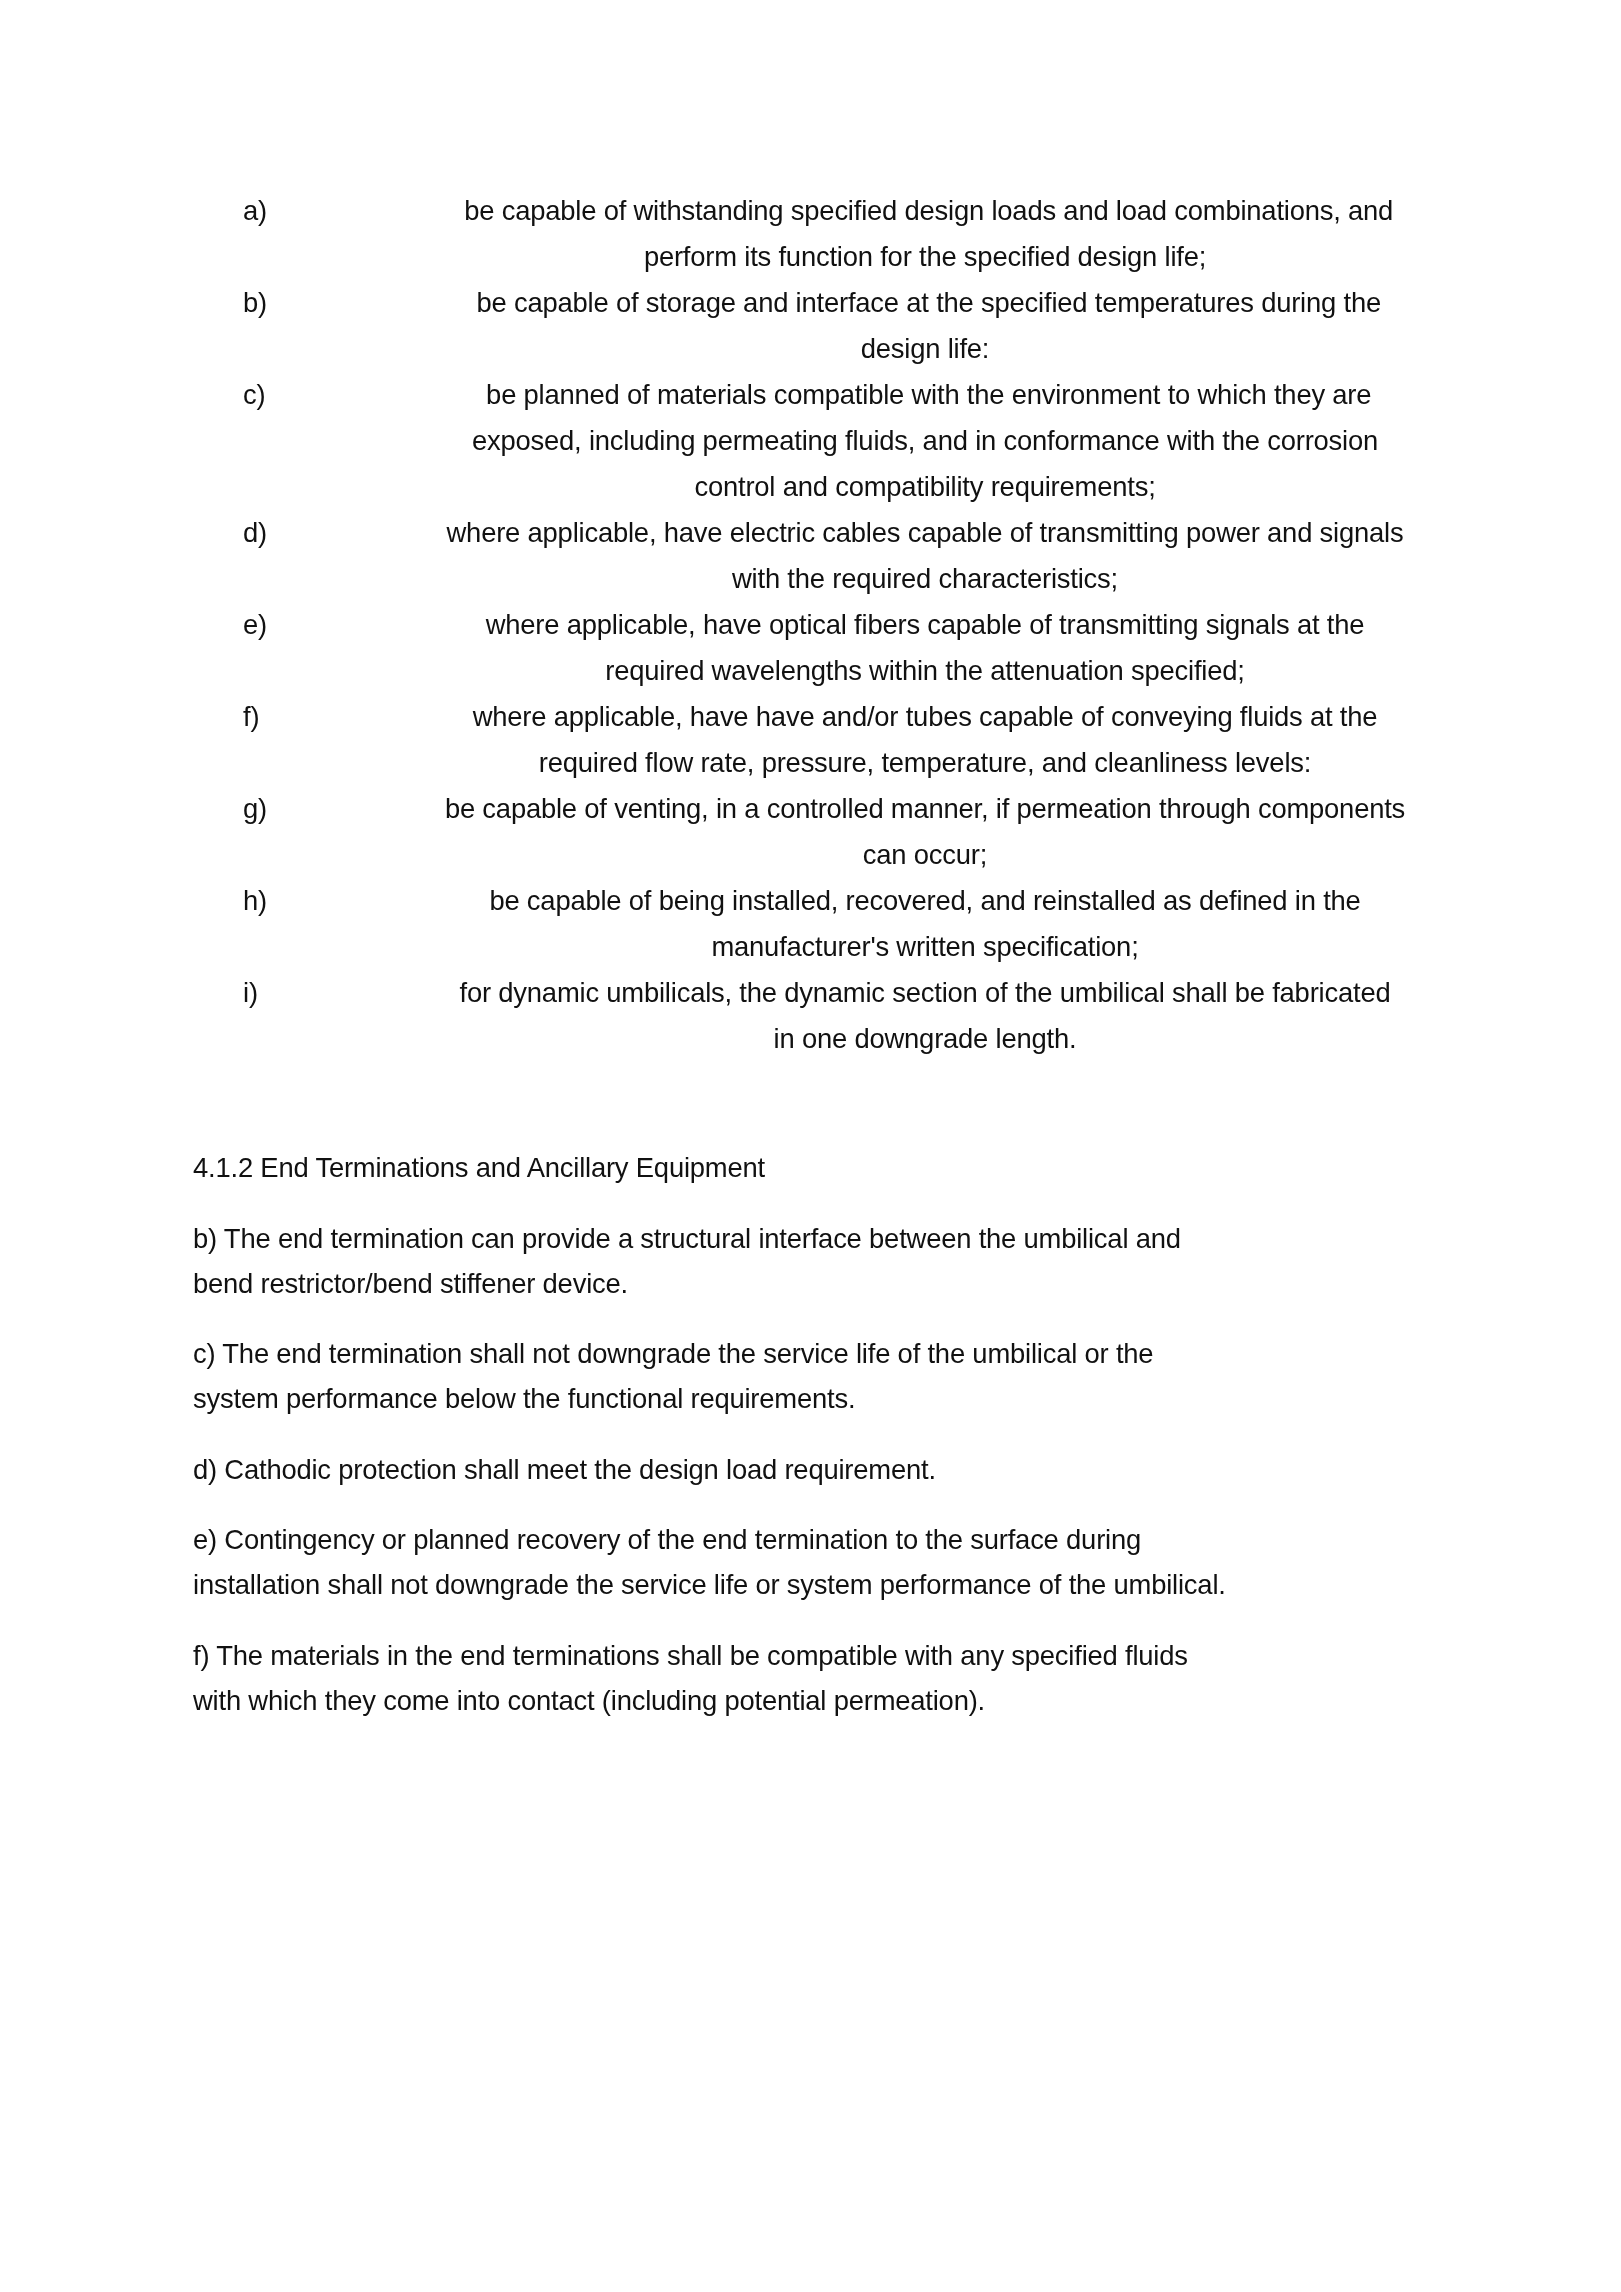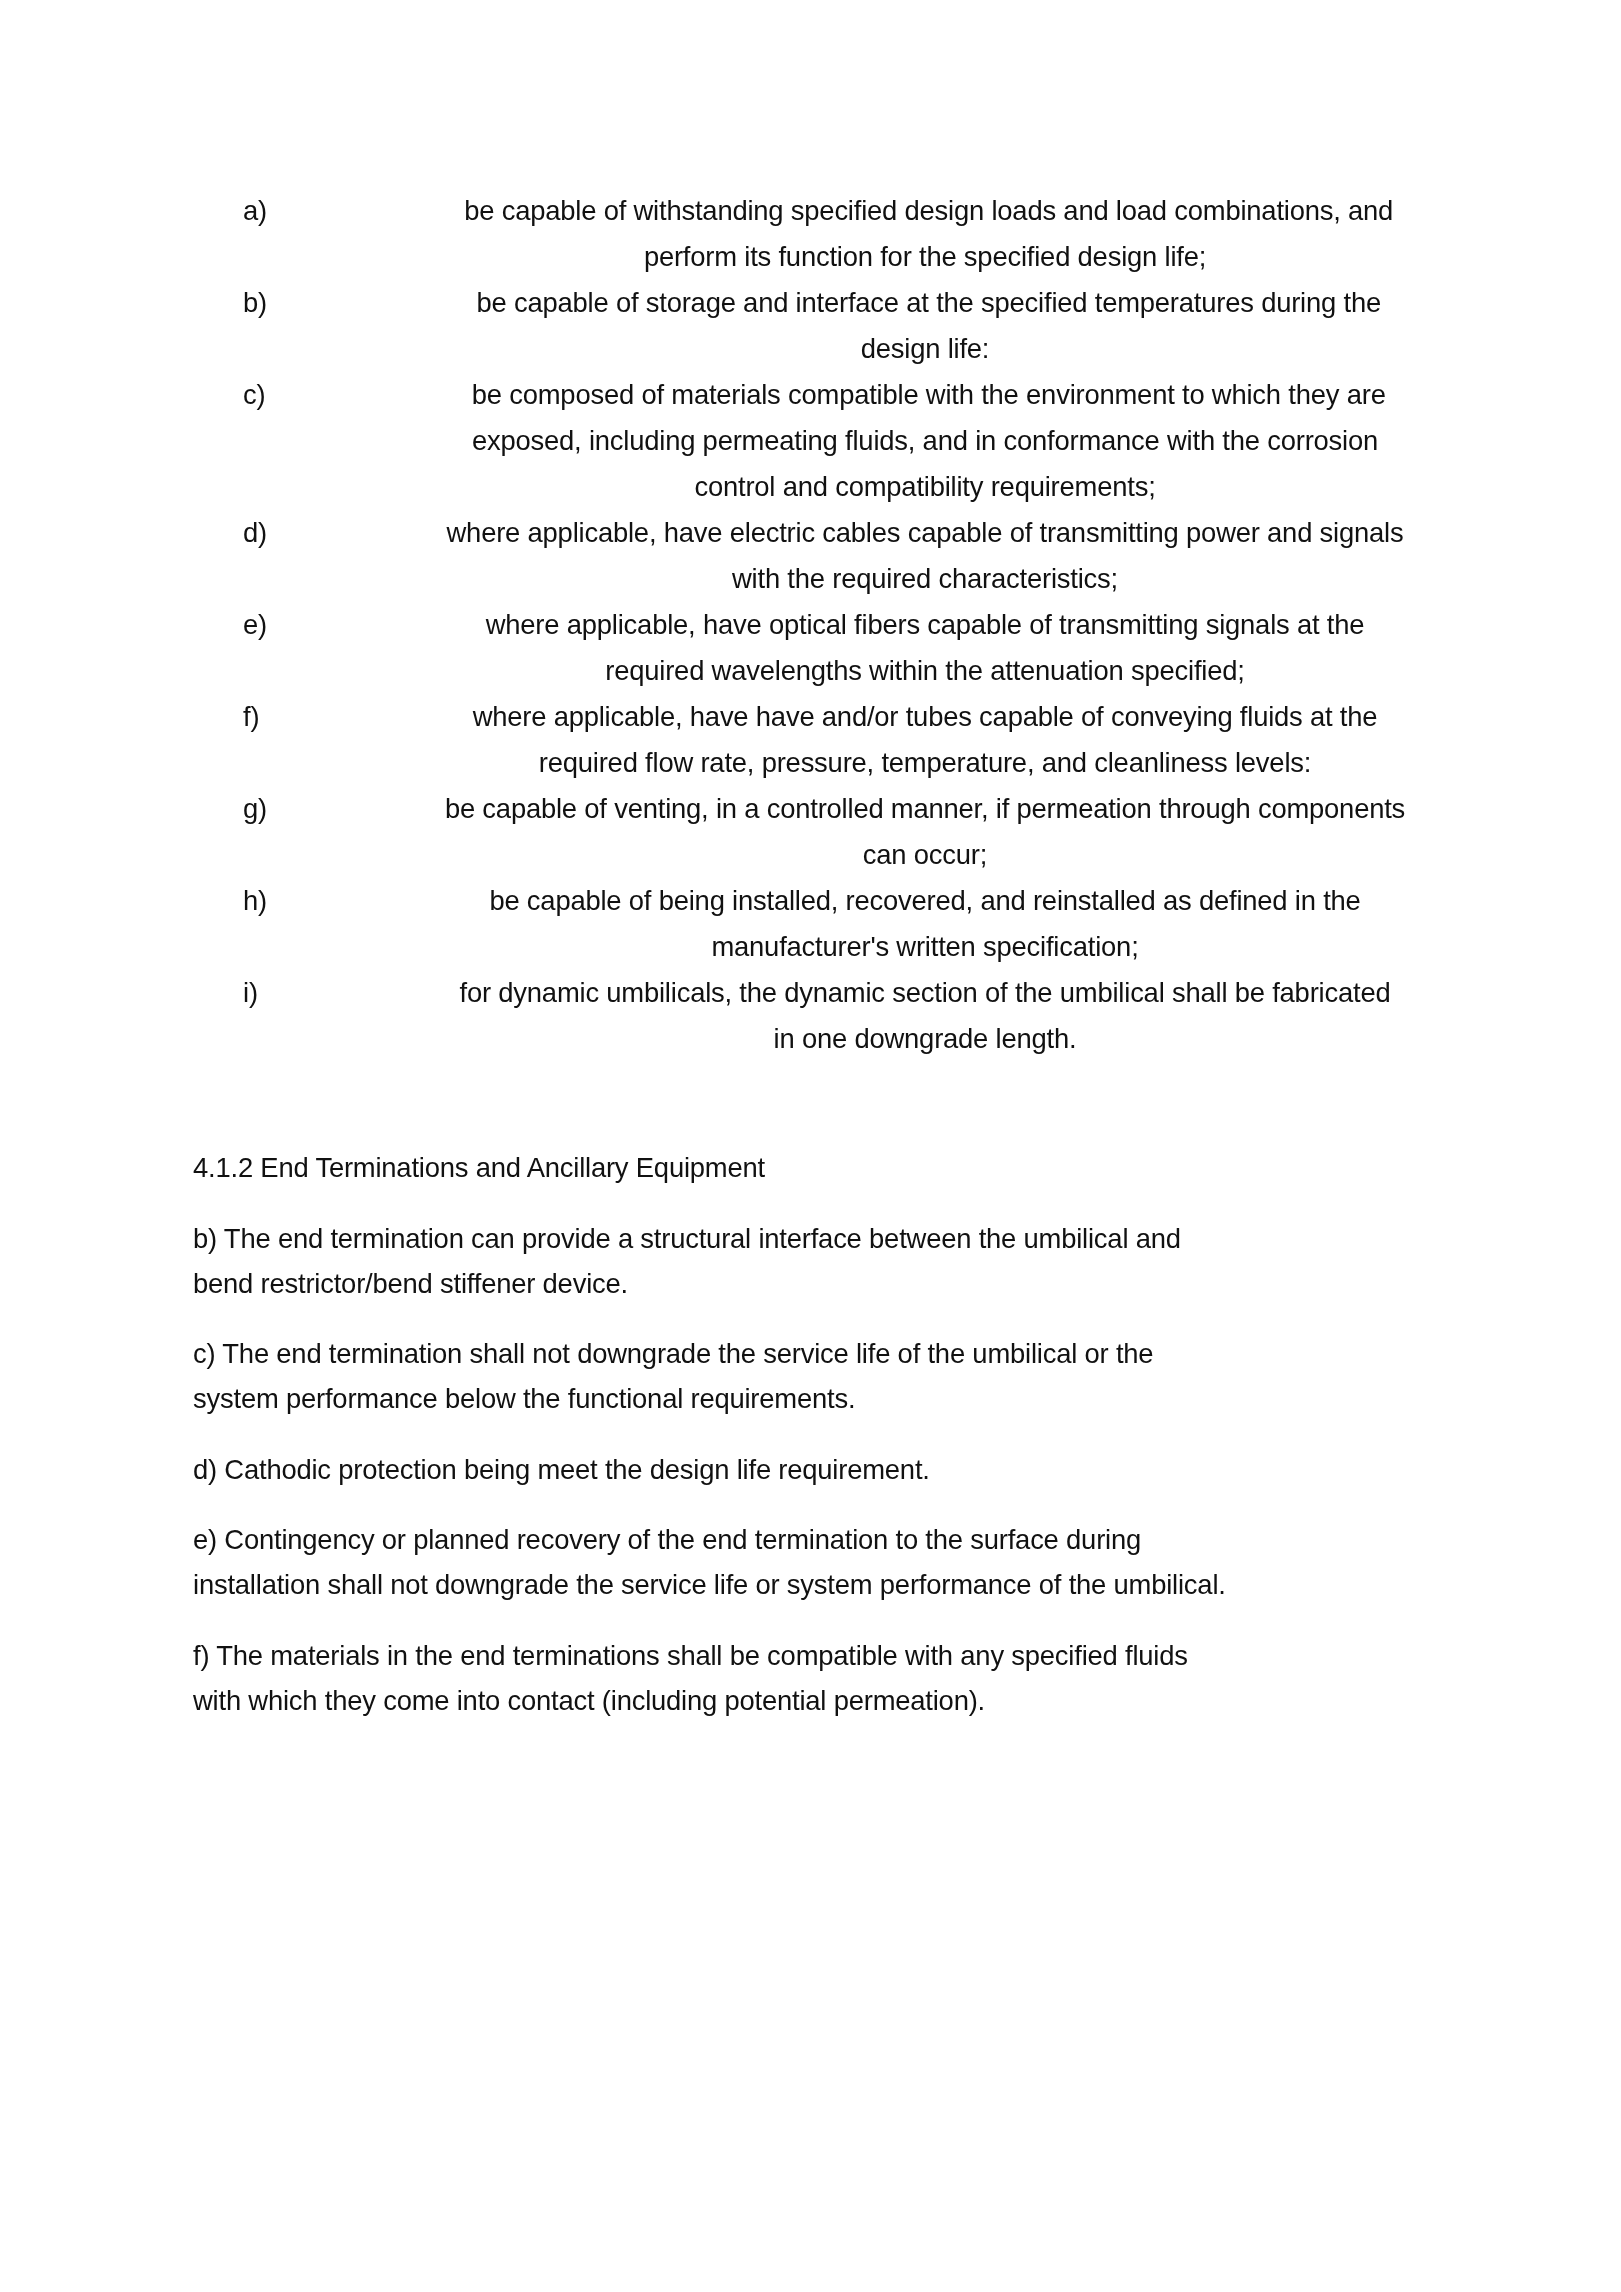--- a/index.html
+++ b/index.html
@@ -62,21 +62,21 @@
       <span class="li-text"> be capable of withstanding specified design loads and load combinations, and
 perform its function for the specified design life;</span>
     </li>
     <li>
       <span class="marker">b)</span>
       <span class="li-text"> be capable of storage and interface at the specified temperatures during the
 design life:</span>
     </li>
     <li>
       <span class="marker">c)</span>
-      <span class="li-text"> be composed of materials compatible with the environment to which they are
+      <span class="li-text"> be planned of materials compatible with the environment to which they are
 exposed, including permeating fluids, and in conformance with the corrosion
 control and compatibility requirements;</span>
     </li>
     <li>
       <span class="marker">d)</span>
       <span class="li-text">where applicable, have electric cables capable of transmitting power and signals
 with the required characteristics;</span>
     </li>
     <li>
       <span class="marker">e)</span>
@@ -104,20 +104,20 @@
 in one downgrade length.</span>
     </li>
   </ol>
 
   <h3 class="section-heading">4.1.2 End Terminations and Ancillary Equipment</h3>
 
   <p class="para">b) The end termination can provide a structural interface between the umbilical and
 bend restrictor/bend stiffener device.</p>
   <p class="para">c) The end termination shall not downgrade the service life of the umbilical or the
 system performance below the functional requirements.</p>
-  <p class="para">d) Cathodic protection being meet the design life requirement.</p>
+  <p class="para">d) Cathodic protection shall meet the design load requirement.</p>
   <p class="para">e) Contingency or planned recovery of the end termination to the surface during
 installation shall not downgrade the service life or system performance of the umbilical.</p>
   <p class="para">f) The materials in the end terminations shall be compatible with any specified fluids
 with which they come into contact (including potential permeation).</p>
 
 </div>
 
 
 </body></html>

